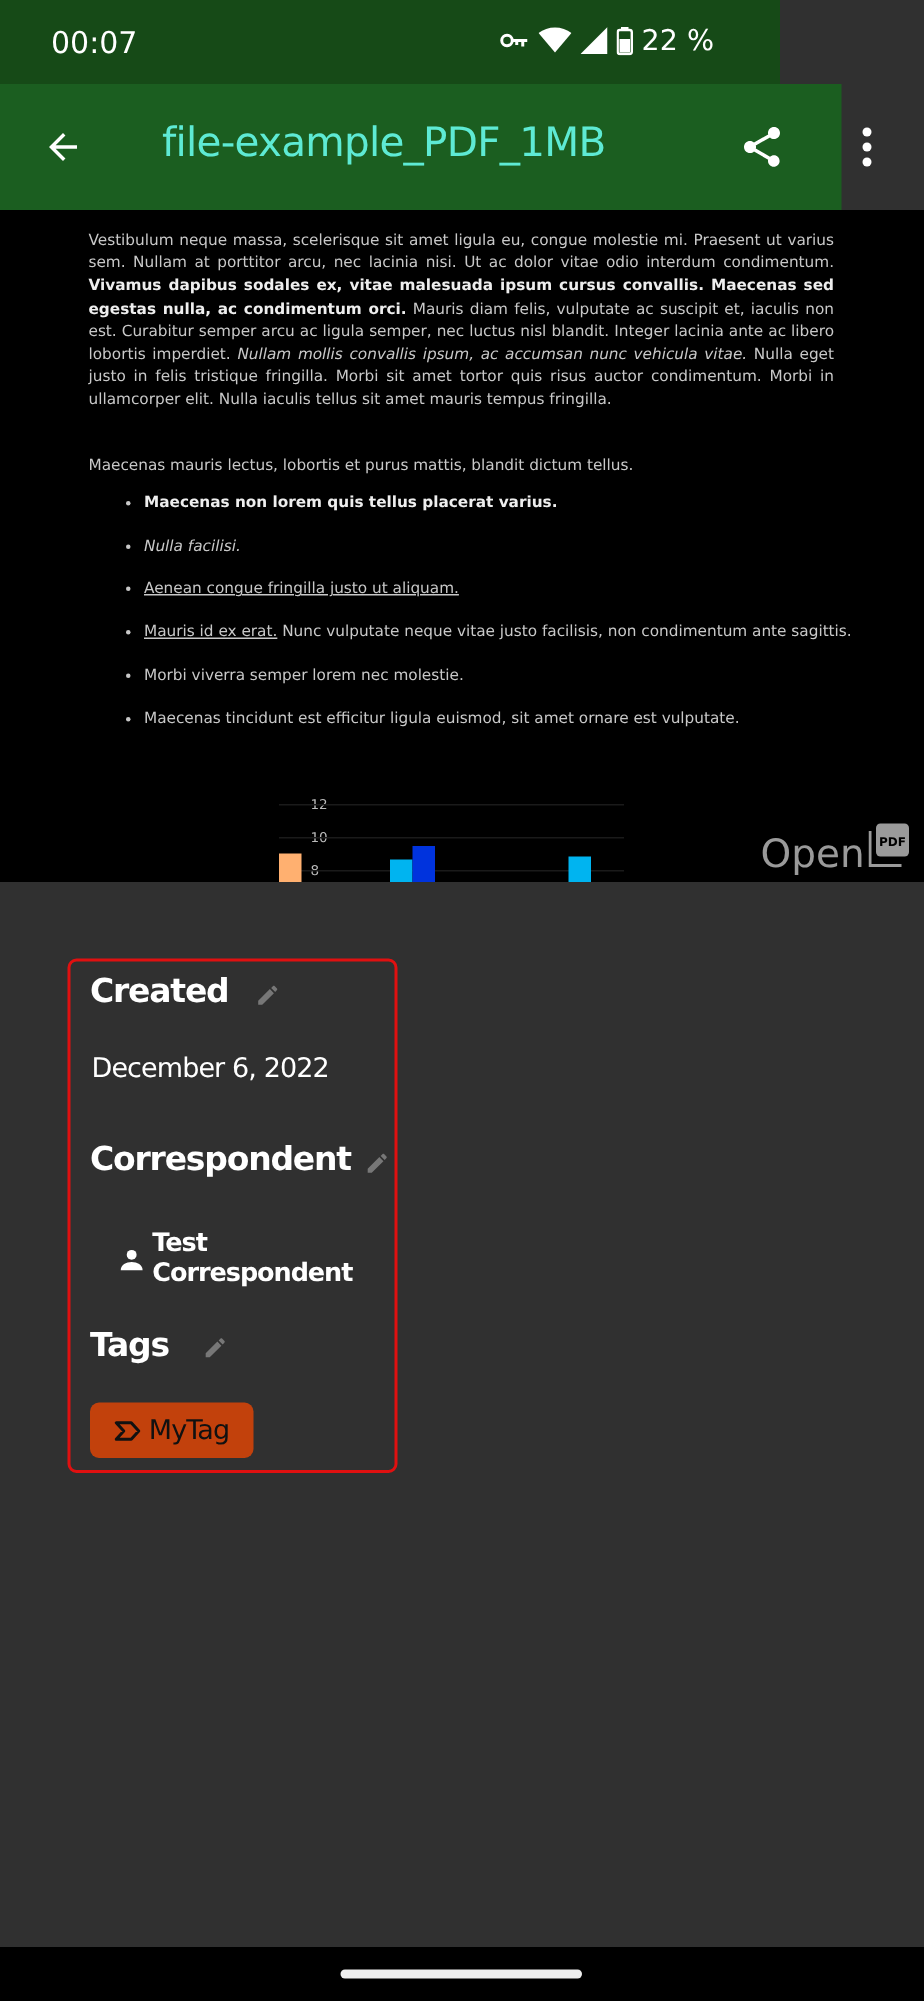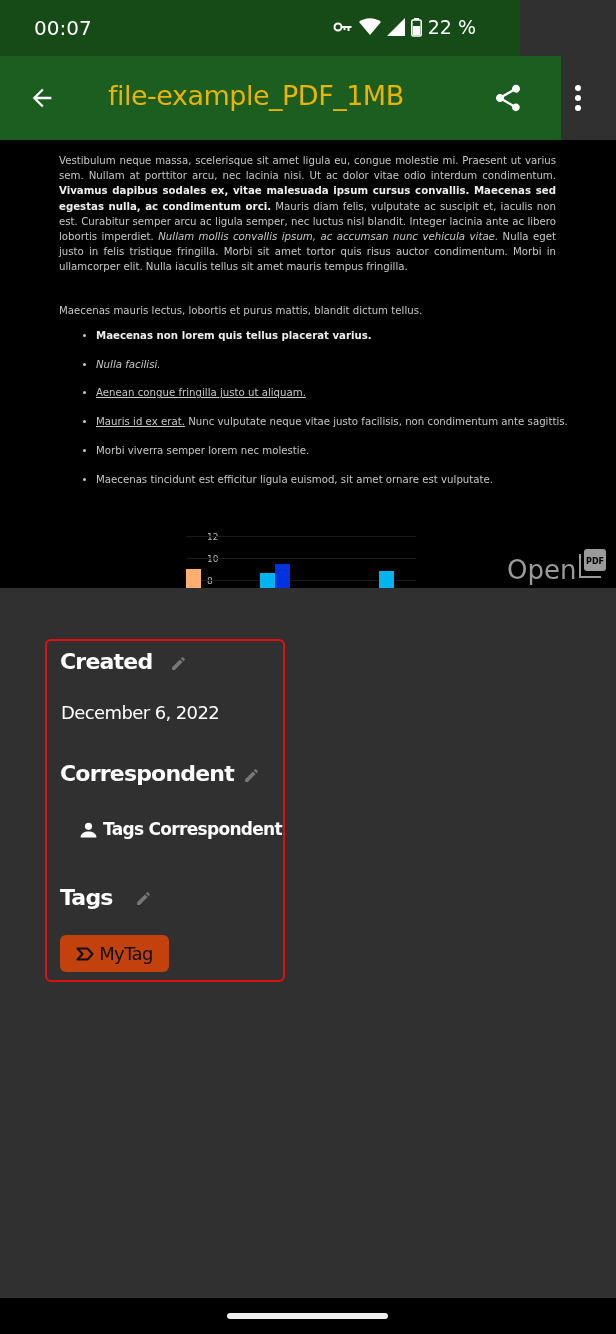--- a/index.html
+++ b/index.html
@@ -1,37 +1,37 @@
 <!DOCTYPE html>
 <html><head>
 <meta charset="utf-8">
 <style>
   html, body { margin:0; padding:0; }
   body { width:616px; height:1334px; background:#303030; position:relative; overflow:hidden; font-family:"Liberation Sans", sans-serif; }
   .statusbar { position:absolute; left:0; top:0; width:520px; height:56px; background:#164a17; color:#fff; }
   .statusbar .time { position:absolute; left:34px; top:16px; font-size:20px; font-family:"DejaVu Sans", sans-serif; }
   .statusbar .right { position:absolute; right:44px; top:16px; display:flex; align-items:center; gap:6px; font-size:19px; font-family:"DejaVu Sans", sans-serif; }
-  .appbar { position:absolute; left:0; top:56px; width:561px; height:84px; background:#1b5e20; color:#eab308; }
+  .appbar { position:absolute; left:0; top:56px; width:561px; height:84px; background:#1b5e20; color:#5eead4; }
   .appbar .back { position:absolute; left:28px; top:28px; width:28px; height:28px; }
   .appbar .title { position:absolute; left:108px; top:24px; font-size:27px; font-family:"DejaVu Sans", sans-serif; letter-spacing:-0.5px; }
   .appbar .share { position:absolute; left:492px; top:26px; width:32px; height:32px; }
   .appbar .more { position:absolute; left:566px; top:26px; width:24px; height:32px; }
   .preview { position:absolute; left:0; top:140px; width:616px; height:448px; background:#000; overflow:hidden; color:#c8c8c8; font-family:"DejaVu Sans", sans-serif; font-size:10.2px; line-height:15.2px; }
   .preview .p1 { position:absolute; left:59px; top:13px; width:497px; text-align:justify; }
   .preview .p2 { position:absolute; left:59px; top:163px; width:497px; }
   .preview ul { position:absolute; left:59px; top:188px; width:497px; margin:0; padding-left:37px; }
   .preview li { margin-bottom:13.5px; }
   .preview b { color:#eee; }
   .chart { position:absolute; left:150px; top:390px; width:270px; height:60px; }
   .chart .tick { position:absolute; left:10px; font-size:9px; color:#bbb;margin-left:47px; }
   .chart .grid { position:absolute; left:36px; width:230px; border-top:1px solid #1a1a1a; }
   .chart .bar { position:absolute; bottom:0; }
   .openpdf { position:absolute; left:507px; top:408px; color:#9a9a9a; font-size:26px; display:flex; align-items:flex-end; gap:3px; }
   .pdfbadge { width:28px; height:30px; position:relative; }
-  .card { position:absolute; left:45px; top:639px; width:240px; height:343px; border:2px solid #e01010; border-radius:6px; box-sizing:border-box; color:#fff;text-decoration:underline; }
+  .card { position:absolute; left:45px; top:639px; width:220px; height:343px; border:2px solid #e01010; border-radius:6px; box-sizing:border-box; color:#fff;text-decoration:underline; }
   .sec-title { position:absolute; font-size:22px; font-weight:bold; font-family:"DejaVu Sans", sans-serif; letter-spacing:-0.8px; }
   .pencil { position:absolute; width:17px; height:17px; }
   .date { position:absolute; left:14px; top:61px; font-size:18px; font-family:"DejaVu Sans", sans-serif; letter-spacing:-0.6px; }
   .corr { position:absolute; left:32px; top:178px; display:flex; align-items:center; gap:5px; font-size:17px; font-weight:bold; font-family:"DejaVu Sans", sans-serif; letter-spacing:-0.7px; }
   .tag { position:absolute; left:13px; top:294px; width:109px; height:37px; background:#c2410c; border-radius:6px; color:#111; display:flex; align-items:center; justify-content:center; gap:5px; font-size:18px; font-family:"DejaVu Sans", sans-serif; letter-spacing:-0.6px; }
   .navbar { position:absolute; left:0; top:1298px; width:616px; height:36px; background:#000; }
   .navbar .handle { position:absolute; left:227px; top:15px; width:161px; height:6px; border-radius:3px; background:#eee; }
 </style>
 </head>
 <body>
@@ -115,21 +115,21 @@
 
   <span class="sec-title" style="left:13px;top:120px">Correspondent</span>
   <svg class="pencil" style="left:196px;top:126px" viewBox="0 0 24 24">
       <path d="M3 17.2V21h3.8l11-11-3.8-3.8zM20.7 7c.4-.4.4-1 0-1.4l-2.3-2.3c-.4-.4-1-.4-1.4 0l-1.8 1.8 3.8 3.8z" fill="#777"></path>
     </svg>
   <div class="corr">
     <svg width="19" height="19" viewBox="0 0 24 24">
         <circle cx="12" cy="8" r="4.5" fill="#fff"></circle>
         <path d="M2 22c0-5 5-7.5 10-7.5S22 17 22 22z" fill="#fff"></path>
       </svg>
-    <span>Tags Correspondent</span>
+    <span>Test Correspondent</span>
   </div>
 
   <span class="sec-title" style="left:13px;top:244px">Tags</span>
   <svg class="pencil" style="left:88px;top:249px" viewBox="0 0 24 24">
       <path d="M3 17.2V21h3.8l11-11-3.8-3.8zM20.7 7c.4-.4.4-1 0-1.4l-2.3-2.3c-.4-.4-1-.4-1.4 0l-1.8 1.8 3.8 3.8z" fill="#777"></path>
     </svg>
   <div class="tag">
     <svg width="18" height="14" viewBox="0 0 18 14">
         <path d="M1.5 1.5h10l5 5.5-5 5.5h-10l5-5.5z" fill="none" stroke="#111" stroke-width="2" stroke-linejoin="round"></path>
       </svg>

